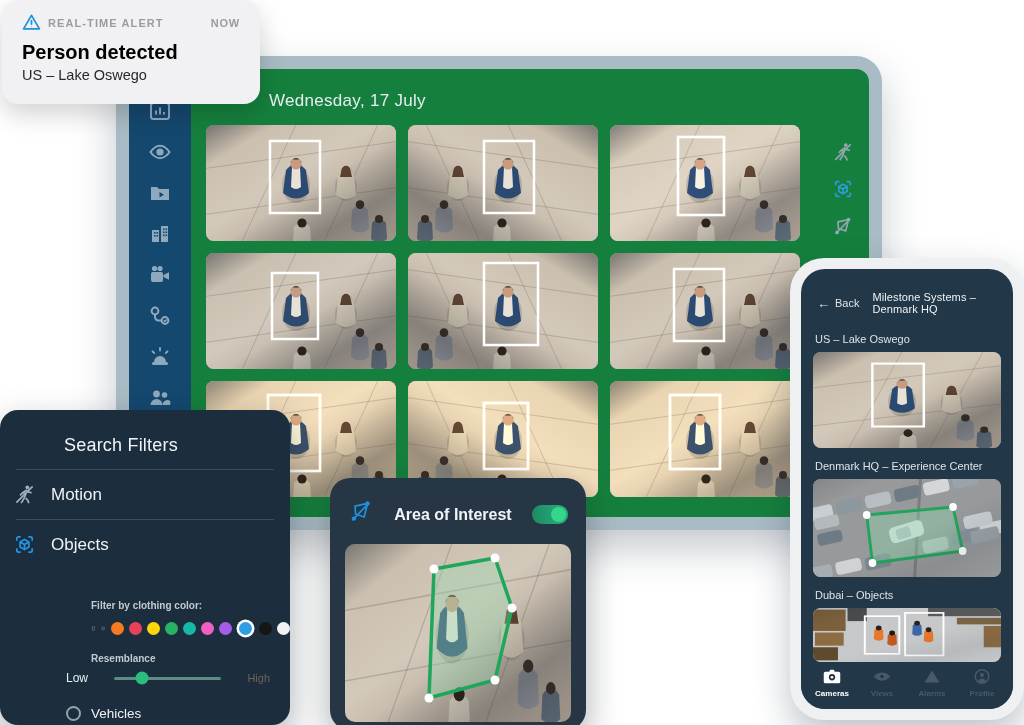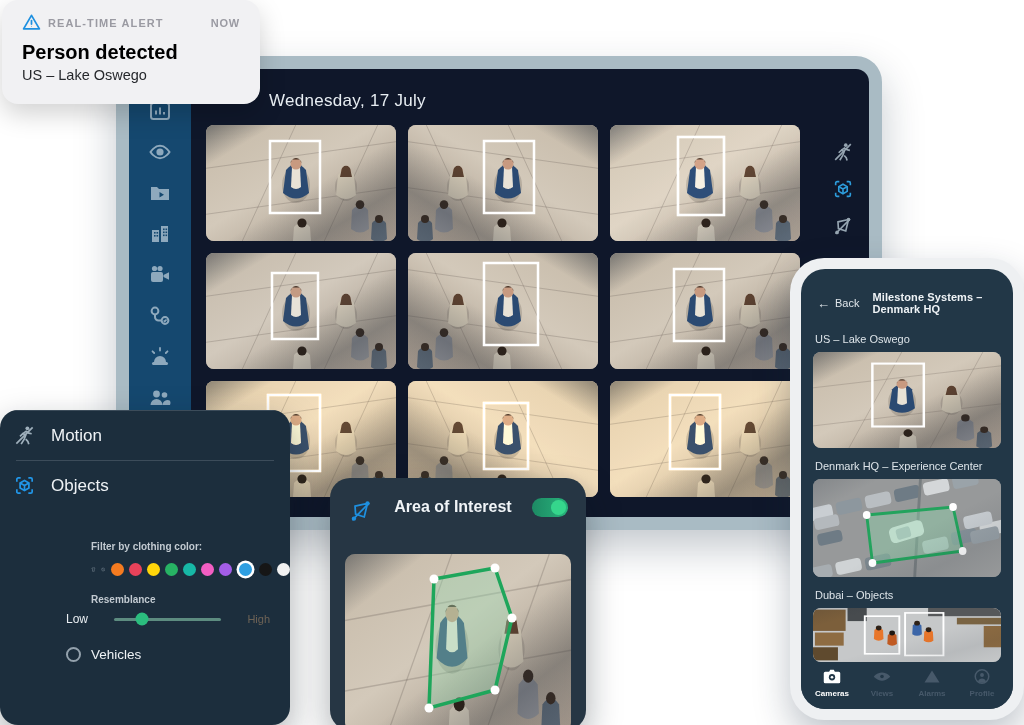--- a/index.html
+++ b/index.html
@@ -2,21 +2,21 @@
 <html><head>
 <meta charset="utf-8">
 <style>
 *{margin:0;padding:0;box-sizing:border-box}
 html,body{background:#fff}
 body{font-family:"Liberation Sans",sans-serif;-webkit-font-smoothing:antialiased}
 .canvas{position:relative;width:1024px;height:725px;background:#fff;overflow:hidden}
 
 
 .monitor{position:absolute;left:116px;top:56px;width:766px;height:474px;background:#a9bbc4;border-radius:26px;padding:13px;box-shadow:0 18px 40px rgba(20,40,60,.25);z-index:1}
-.screen{position:relative;width:100%;height:100%;background:#0f172a;border-radius:13px;overflow:hidden}
+.screen{position:relative;width:100%;height:100%;background:#15803d;border-radius:13px;overflow:hidden}
 .side{position:absolute;left:0;top:0;bottom:0;width:62px;background:#15486f;display:flex;flex-direction:column;align-items:center;padding-top:30px;gap:17px}
 .icon{display:inline-flex;align-items:center;justify-content:center}
 .side .icon{width:24px;height:24px;color:#8ea9bd}
 .side .icon svg,.rail .icon svg,.sf-row .icon svg,.aoi-head .icon svg,.p-nav .icon svg{width:100%;height:100%}
 .date{position:absolute;left:140px;top:22px;font-size:17px;font-weight:500;color:#e7edf2;letter-spacing:.3px}
 .cam-grid{position:absolute;left:77px;top:56px;display:grid;grid-template-columns:repeat(3,190px);grid-auto-rows:116px;gap:12px}
 .tile{border-radius:8px;overflow:hidden;position:relative;background:#b7ab9c}
 .tile svg{display:block;width:100%;height:100%}
 .cam-grid .tile:nth-child(3n+2) svg{transform:scaleX(-1)}
 .cam-grid .tile:nth-child(3){filter:brightness(1.06)}
@@ -59,36 +59,36 @@
 .sf-resemblance{margin:15px 0 7px 25px;font-size:10px;font-weight:700;color:#c2cad1}
 .slider{display:flex;align-items:center;gap:26px;margin:0 20px 0 0}
 .slider .low{font-size:12px;color:#e9eef2}
 .slider .high{font-size:11px;color:#6e6356}
 .track{position:relative;flex:1;height:3px;background:#5d8c80;border-radius:2px}
 .thumb{position:absolute;top:50%;left:26%;width:13px;height:13px;border-radius:50%;background:#2bbd7e;transform:translate(-50%,-50%)}
 .sf-vehicles{margin:21px 0 0 66px}
 
 
 .aoi{position:absolute;left:330px;top:478px;width:256px;height:252px;background:#263644;border-radius:20px;padding:13px 15px;z-index:6;box-shadow:0 14px 34px rgba(10,20,30,.35)}
-.aoi-head{display:flex;align-items:flex-start;padding:7px 3px 30px}
+.aoi-head{display:flex;align-items:flex-end;padding:7px 3px 20px}
 .aoi-head .icon{width:26px;height:26px;color:#1e90e0;flex:none}
 .aoi-title{flex:1;text-align:center;font-size:16px;font-weight:700;color:#f0f4f7}
 .toggle{position:relative;width:36px;height:19px;border-radius:10px;background:linear-gradient(90deg,#1d8a64,#28b37b);flex:none}
 .toggle::after{content:"";position:absolute;right:2px;top:2px;width:15px;height:15px;border-radius:50%;background:#35d68c}
 .aoi-img{position:relative;width:226px;height:178px;border-radius:10px;overflow:hidden}
 .aoi-img>svg{display:block;width:100%;height:100%}
 .aoi-overlay{position:absolute;inset:0}
 
 
 .phone{position:absolute;left:790px;top:258px;width:234px;height:462px;background:#eef0f2;border-radius:34px;padding:11px;z-index:7;box-shadow:0 16px 36px rgba(20,40,60,.28)}
 .p-screen{position:relative;width:100%;height:100%;background:#223747;border-radius:24px;overflow:hidden;color:#e3e9ee}
 .p-head{display:flex;align-items:center;gap:13px;padding:22px 16px 6px;font-size:11px}
 .p-back{display:flex;align-items:center;gap:5px;color:#dfe5ea;cursor:default}
 .p-back .arrow{font-size:13px;line-height:1}
-.p-title{font-weight:700;color:#eff3f6;letter-spacing:.1px}
+.p-title{font-weight:400;color:#eff3f6;letter-spacing:.1px}
 .p-body{padding:0 12px}
 .p-label{font-size:11px;margin:12px 2px 7px;color:#dde4e9}
 .p-thumb{position:relative;width:188px;border-radius:8px;overflow:hidden;background:#8f9496}
 .p-thumb svg{display:block;width:100%;height:100%}
 .p-thumb.t1{height:96px}
 .p-thumb.t2{height:98px}
 .p-thumb.t3{height:54px}
 .p-nav{position:absolute;left:0;right:0;bottom:0;height:46px;display:flex;align-items:center;background:#223747;padding:0 6px 6px}
 .p-nav .nav-item{flex:1;display:flex;flex-direction:column;align-items:center;gap:5px;color:#47596a}
 .p-nav .nav-item.active{color:#fff}
@@ -379,20 +379,21 @@
               <path d="M4 20.5 19.5 4.5"></path>
               <circle cx="18" cy="5" r="2" fill="currentColor" stroke="none"></circle>
               <circle cx="5.5" cy="19" r="2" fill="currentColor" stroke="none"></circle>
             </svg>
           </span>
     </div>
   </div>
 </section>
 
 <aside class="sf">
+  <div class="sf-title">Search Filters</div>
   <hr>
   <div class="sf-row">
     <span class="icon">
           <svg viewBox="0 0 24 24" fill="none" stroke="currentColor" stroke-width="1.8">
             <circle cx="15" cy="4.5" r="2" fill="currentColor" stroke="none"></circle>
             <path d="M8.5 21l3.2-5.2 1.6-4.2-3-1.6-3 2.8M10.3 10l3.4-2.4 2.8 2 3 .6M13.3 15.8l2.2 2.4 1 3"></path>
             <path d="M3.5 20.5 20.5 3.5"></path>
           </svg>
         </span>
     <span>Motion</span>

